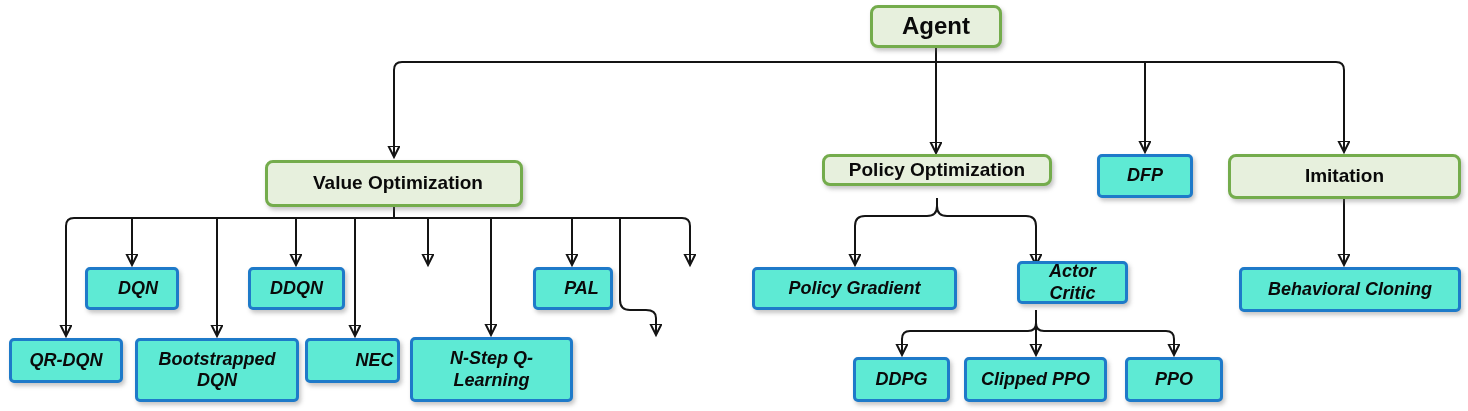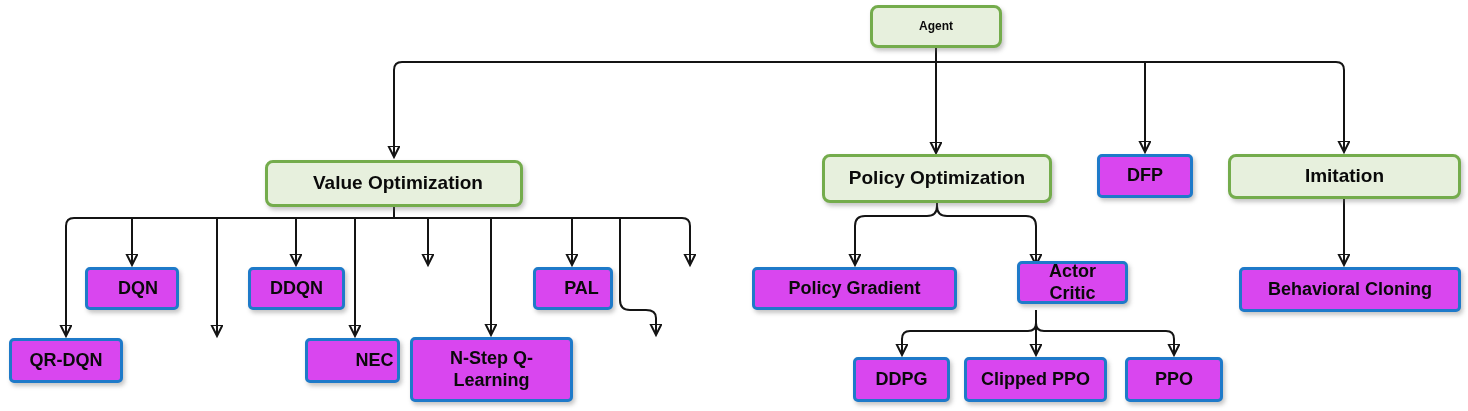--- a/index.html
+++ b/index.html
@@ -30,26 +30,27 @@
     padding: 1px 4px;
     box-shadow: 2px 3px 4px rgba(110,110,110,0.40);
   }
   .node.green {
     background: #e7f0dd;
     border: 3px solid #74ac4c;
     border-radius: 8px;
     font-size: 19px;
   }
   .node.blue {
-    background: #d946ef;
+    background: #5eead4;
     border: 3px solid #1e7ac9;
     border-radius: 5px;
     font-size: 18px;
+    font-style: italic;
   }
-  .node.root { font-size: 12px; }
+  .node.root { font-size: 24px; }
 </style>
 </head>
 <body>
 
 <div class="canvas">
 
   <svg class="connector-layer" viewBox="0 0 1468 411" xmlns="http://www.w3.org/2000/svg">
     <defs>
       <marker id="ah" markerUnits="userSpaceOnUse" markerWidth="16" markerHeight="14" refX="11.5" refY="6" orient="auto">
         <path d="M0.5,0.5 L11.5,6 L0.5,11.5 Z" fill="#141414" stroke="none"></path>
@@ -80,33 +81,34 @@
     <path d="M1344,199 V265" marker-end="url(#ah)"></path>
 
     <path d="M1036,310 V355" marker-end="url(#ah)"></path>
     <path d="M1036,310 V323 Q1036,331 1028,331 H910 Q902,331 902,339 V355" marker-end="url(#ah)"></path>
     <path d="M1036,310 V323 Q1036,331 1044,331 H1166 Q1174,331 1174,339 V355" marker-end="url(#ah)"></path>
   </svg>
 
   <div class="node green root" style="left:870px; top:5px; width:132px; height:43px;">Agent</div>
 
   <div class="node green" style="left:265px; top:160px; width:258px; height:47px;padding-left:12px;">Value Optimization</div>
-  <div class="node green" style="left:822px; top:154px; width:230px; height:49px;">Policy Optimization</div>
+  <div class="node green" style="left:822px; top:154px; width:230px; height:32px;">Policy Optimization</div>
   <div class="node blue" style="left:1097px; top:154px; width:96px; height:44px;">DFP</div>
   <div class="node green" style="left:1228px; top:154px; width:233px; height:45px;">Imitation</div>
 
   <div class="node blue" style="left:85px; top:267px; width:94px; height:43px;padding-left:16px;">DQN</div>
   <div class="node blue" style="left:248px; top:267px; width:97px; height:43px;">DDQN</div>
   <div class="node blue" style="left:533px; top:267px; width:80px; height:43px;padding-left:21px;">PAL</div>
 
   <div class="node blue" style="left:752px; top:267px; width:205px; height:43px;">Policy Gradient</div>
   <div class="node blue" style="left:969px; top:261px; width:111px; height:43px;margin-left:48px;">Actor Critic</div>
   <div class="node blue" style="left:9px; top:338px; width:114px; height:45px;">QR-DQN</div>
 
   <div class="node blue" style="left:1239px; top:267px; width:222px; height:45px;">Behavioral Cloning</div>
+  <div class="node blue" style="left:135px; top:338px; width:164px; height:64px;">Bootstrapped DQN</div>
   <div class="node blue" style="left:305px; top:338px; width:95px; height:45px;padding-left:48px;">NEC</div>
   <div class="node blue" style="left:410px; top:337px; width:163px; height:65px;">N-Step Q-Learning</div>
 
   <div class="node blue" style="left:853px; top:357px; width:97px; height:45px;">DDPG</div>
   <div class="node blue" style="left:964px; top:357px; width:143px; height:45px;">Clipped PPO</div>
   <div class="node blue" style="left:1125px; top:357px; width:98px; height:45px;">PPO</div>
 
 </div>
 
 </body></html>

